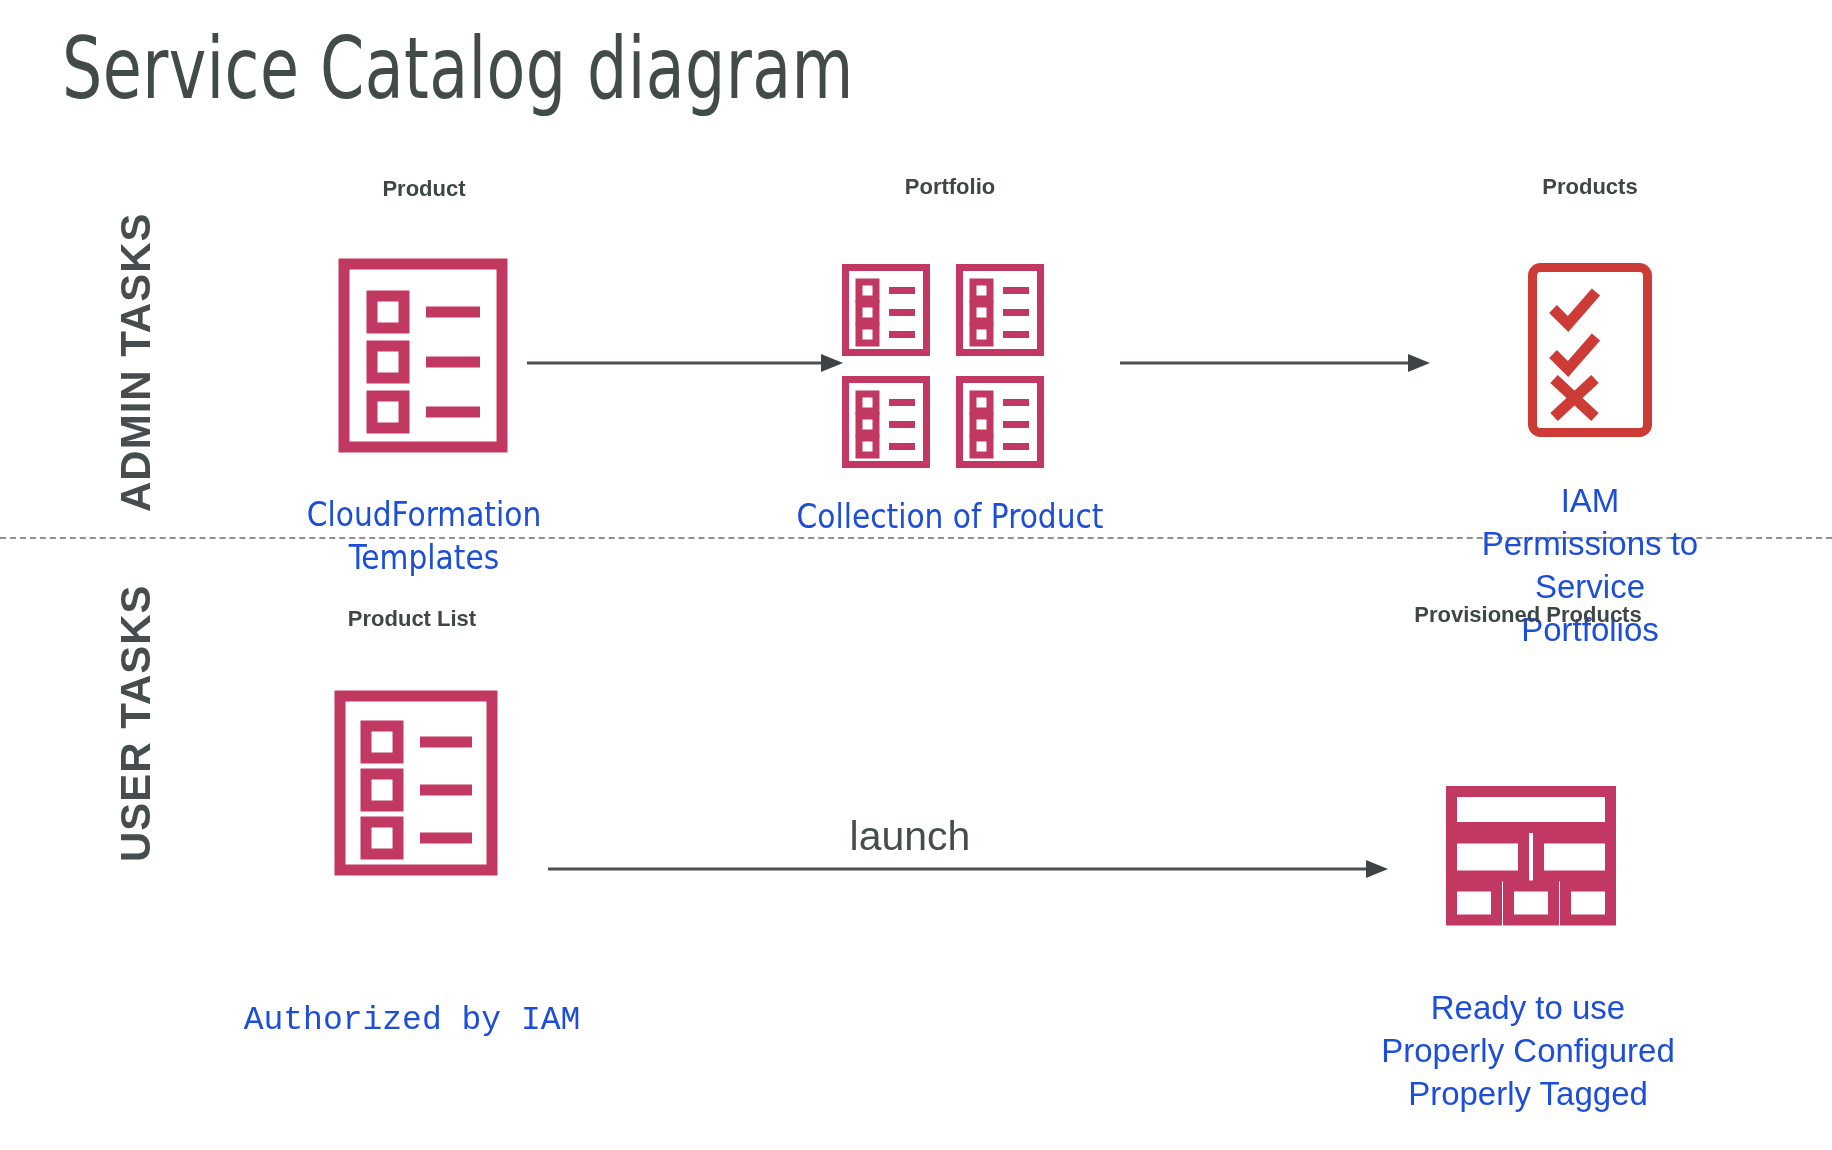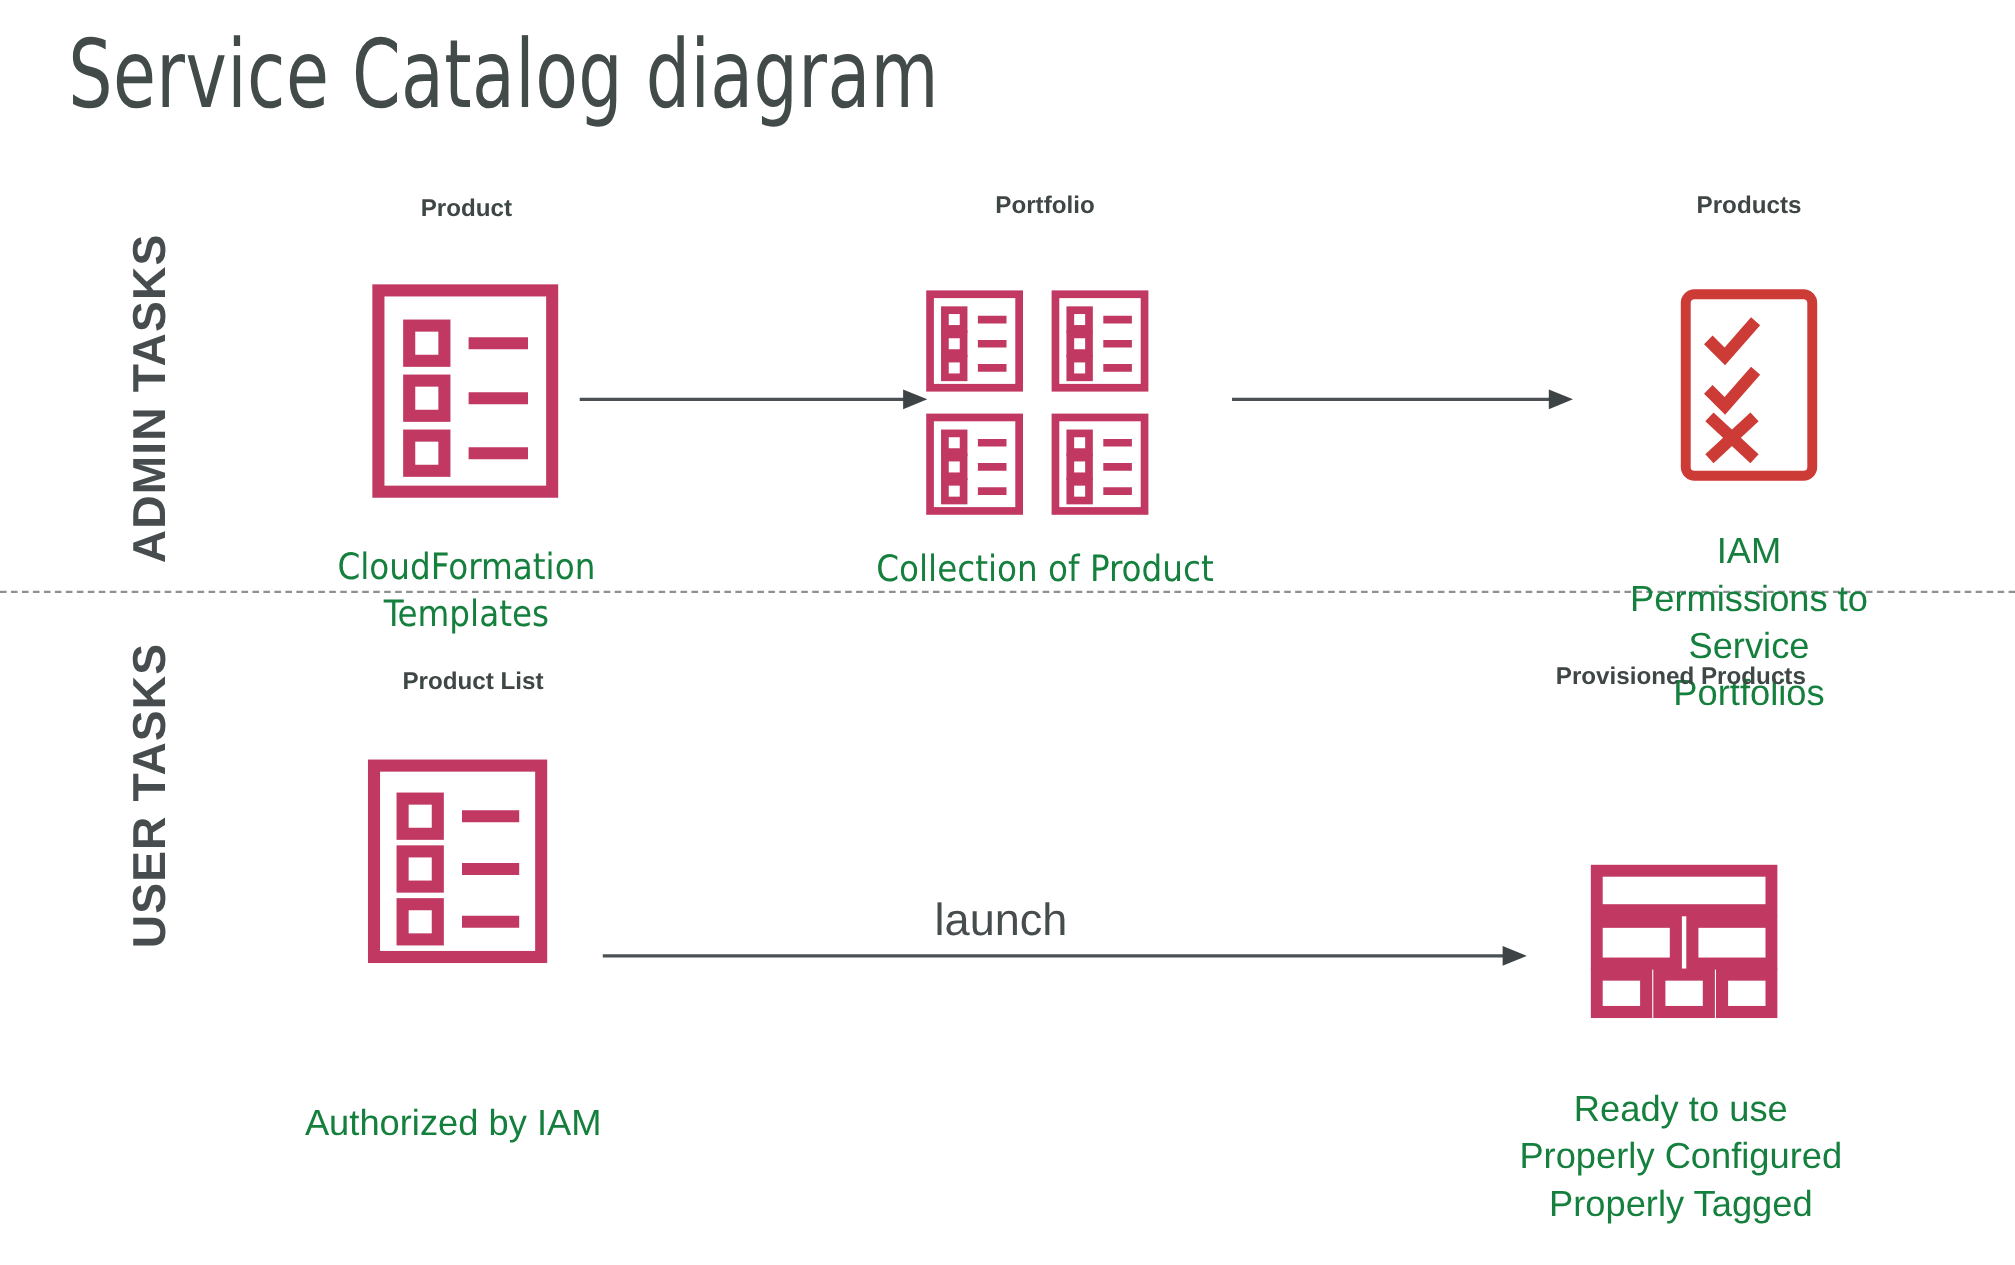--- a/index.html
+++ b/index.html
@@ -74,21 +74,21 @@
     transform: translateX(-50%);
   }
 
   
   .node-caption {
     position: absolute;
     font-family: "Liberation Sans", sans-serif;
     font-weight: 400;
     font-size: 33px;
     line-height: 1.30;
-    color: #15803d;
+    color: #1d4ed8;
     text-align: center;
     white-space: pre-line;
     transform: translateX(-50%);
   }
   .caption-condensed {
     font-family: "Liberation Sans Narrow", "DejaVu Sans Condensed", "Liberation Sans", sans-serif;
   }
 
   
   .icon {
@@ -211,35 +211,35 @@
     <polyline points="26,47 41,62 69,30" fill="none" stroke="#cc3b35" stroke-width="11" stroke-linecap="butt" stroke-linejoin="miter"></polyline>
     <polyline points="26,92 41,107 69,75" fill="none" stroke="#cc3b35" stroke-width="11" stroke-linecap="butt" stroke-linejoin="miter"></polyline>
     <line x1="27" y1="117" x2="68" y2="155" stroke="#cc3b35" stroke-width="11"></line>
     <line x1="68" y1="117" x2="27" y2="155" stroke="#cc3b35" stroke-width="11"></line>
   </svg>
 </div>
 
 <div class="node-caption" style="left:1590px; top:480px;">IAM Permissions to
 Service Portfolios</div>
 
-<div class="node-heading" style="left:412px; top:606px;margin-left:18px;">Product List</div>
+<div class="node-heading" style="left:412px; top:606px;">Product List</div>
 
 <div class="icon" style="left:334px; top:690px;">
   <svg width="164" height="186" viewBox="0 0 164 186">
     <rect x="6" y="6" width="152" height="174" fill="none" stroke="#c13963" stroke-width="11"></rect>
     <rect x="32" y="36" width="32" height="32" fill="none" stroke="#c13963" stroke-width="11"></rect>
     <rect x="32" y="84" width="32" height="32" fill="none" stroke="#c13963" stroke-width="11"></rect>
     <rect x="32" y="132" width="32" height="32" fill="none" stroke="#c13963" stroke-width="11"></rect>
     <line x1="86" y1="52" x2="138" y2="52" stroke="#c13963" stroke-width="11"></line>
     <line x1="86" y1="100" x2="138" y2="100" stroke="#c13963" stroke-width="11"></line>
     <line x1="86" y1="148" x2="138" y2="148" stroke="#c13963" stroke-width="11"></line>
   </svg>
 </div>
 
-<div class="node-caption" style="left:412px; top:1000px;">Authorized by IAM</div>
+<div class="node-caption" style="left:412px; top:1000px;font-family:Liberation Mono, monospace;">Authorized by IAM</div>
 
 <div class="arrow-label" style="left:910px; top:813px;">launch</div>
 
 <div class="arrow" style="left:548px; top:858px;">
   <svg width="840" height="22" viewBox="0 0 840 22">
     <line x1="0" y1="11" x2="820" y2="11" stroke="#4a5053" stroke-width="3"></line>
     <polygon points="818,2 840,11 818,20" fill="#3e4446"></polygon>
   </svg>
 </div>
 

